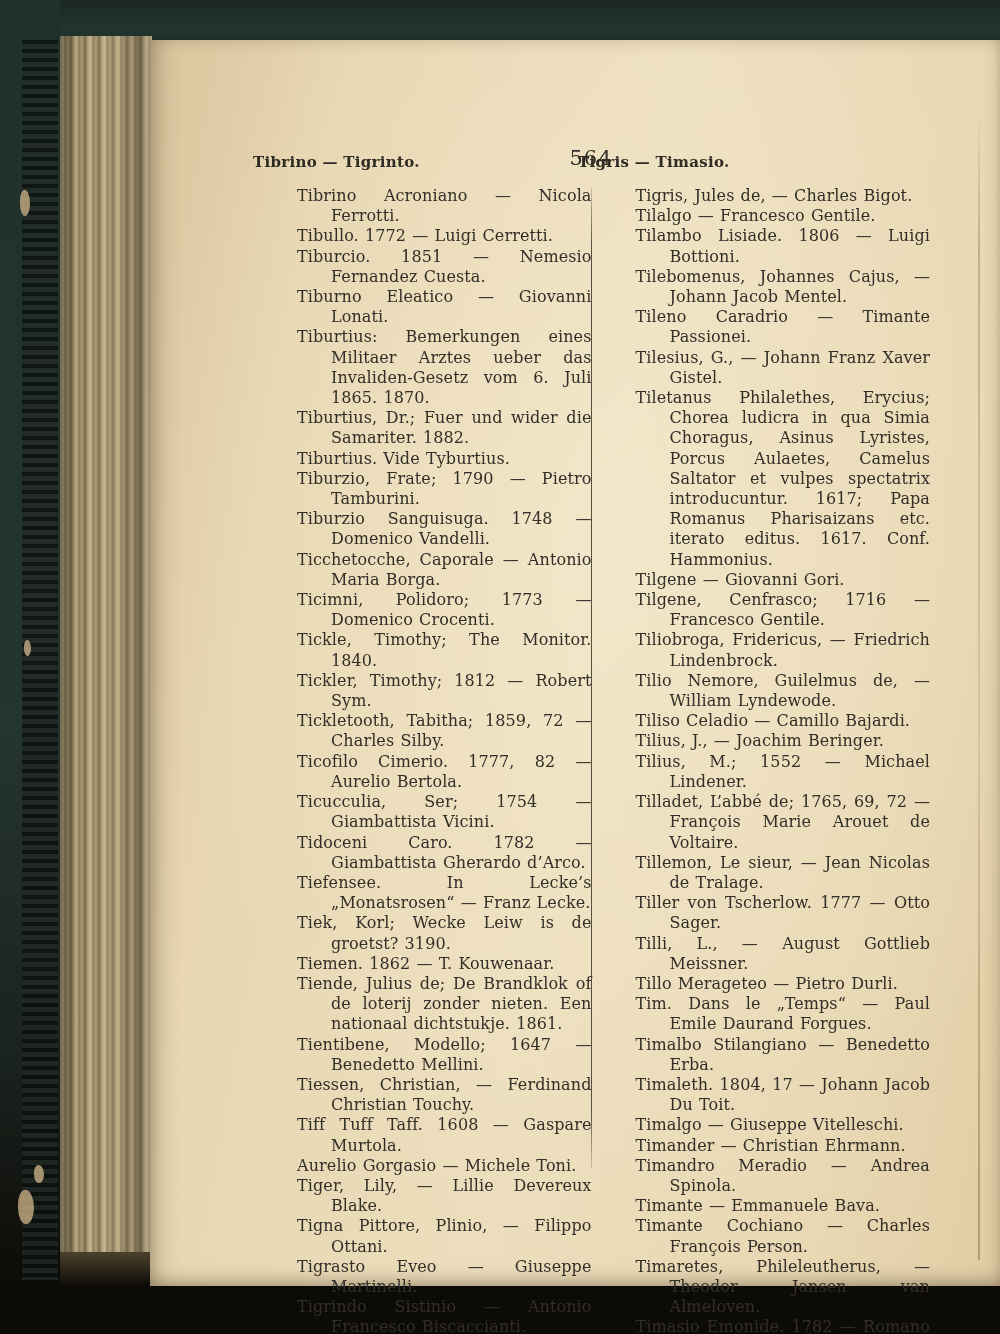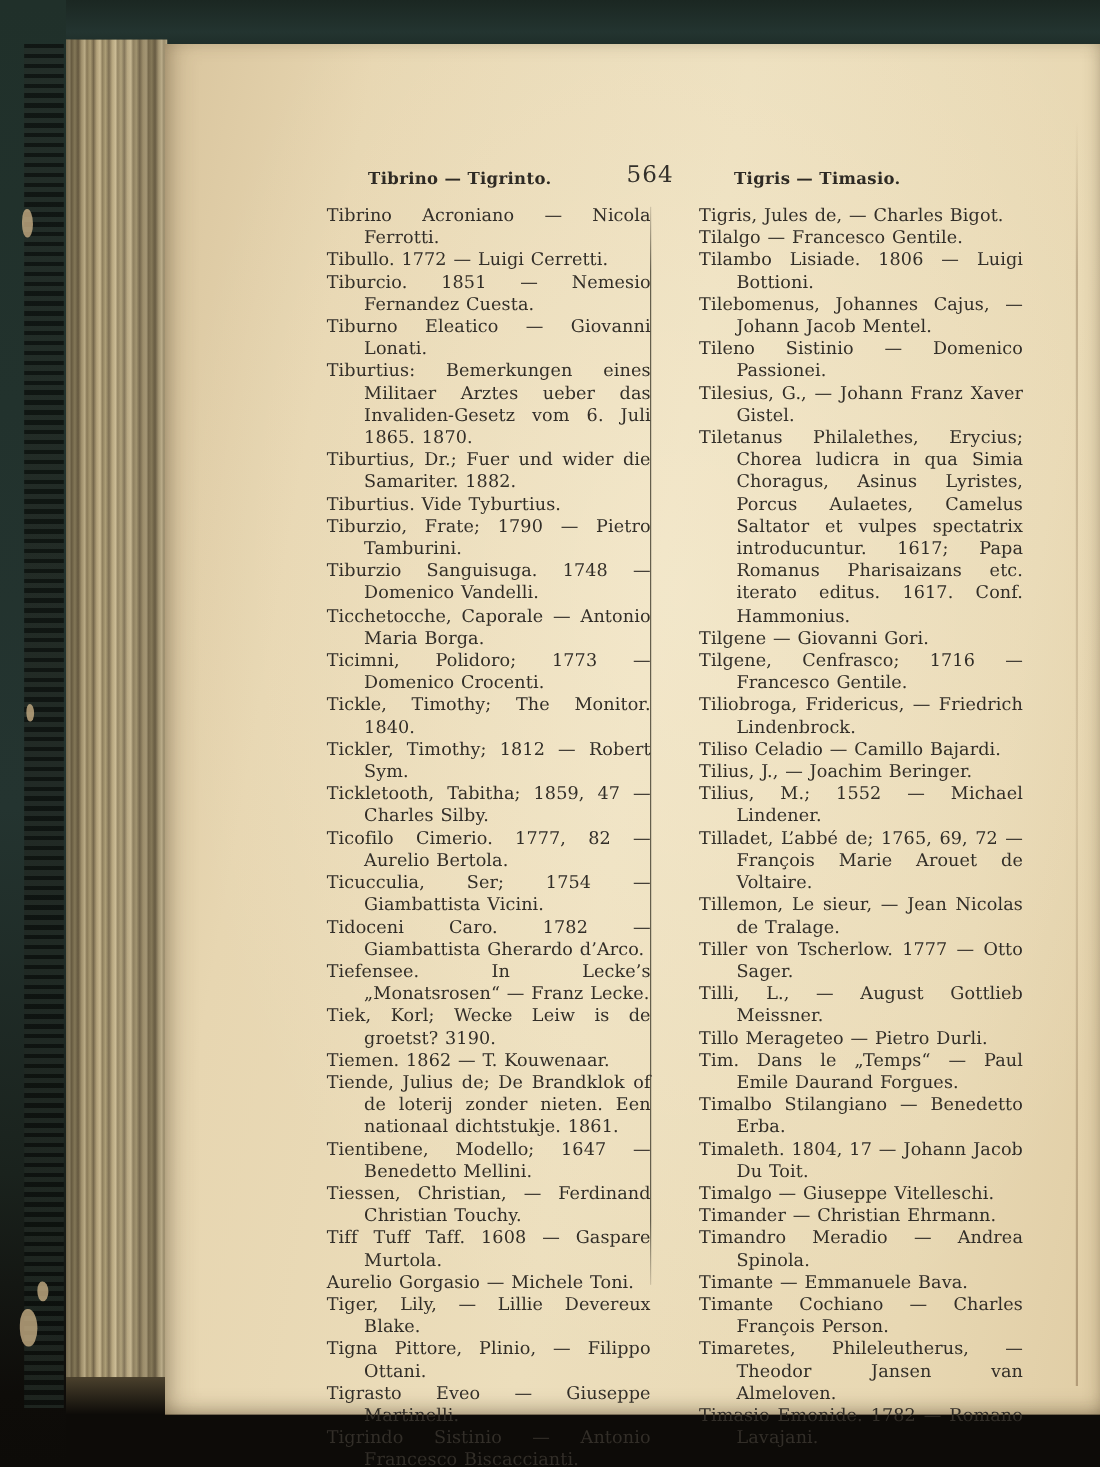--- a/index.html
+++ b/index.html
@@ -56,21 +56,21 @@
     box-shadow:inset 14px 0 26px -12px rgba(80,62,36,.45), inset -6px 0 18px -10px rgba(80,62,36,.35), inset 0 -10px 22px -12px rgba(60,45,25,.5);
   }
   .crease{
     position:absolute;right:20px;top:70px;width:2px;height:1150px;
     background:linear-gradient(180deg,rgba(122,94,62,0),rgba(122,94,62,.35) 12%,rgba(122,94,62,.15) 55%,rgba(122,94,62,.45) 95%);
   }
 
   
   .runhead{
     position:absolute;top:113px;font-weight:bold;font-size:15px;
-    color:#2e2a24;text-align:center;letter-spacing:.3px;
+    color:#2e2a24;text-align:left;letter-spacing:.3px;
   }
   .rh-left{left:103px;width:330px;}
   .rh-right{left:428px;width:330px;}
   .pagenum{
     position:absolute;top:106px;left:381px;width:120px;text-align:center;
     font-size:21px;color:#33302a;font-weight:normal;letter-spacing:1px;
   }
 
   
   .columns{
@@ -120,21 +120,21 @@
         <p class="entry">Tiburno Eleatico — Giovanni Lonati.</p>
         <p class="entry">Tiburtius: Bemerkungen eines Militaer Arztes ueber das Invaliden-Gesetz vom 6. Juli 1865. 1870.</p>
         <p class="entry">Tiburtius, Dr.; Fuer und wider die Samariter. 1882.</p>
         <p class="entry">Tiburtius. Vide Tyburtius.</p>
         <p class="entry">Tiburzio, Frate; 1790 — Pietro Tamburini.</p>
         <p class="entry">Tiburzio Sanguisuga. 1748 — Domenico Vandelli.</p>
         <p class="entry">Ticchetocche, Caporale — Antonio Maria Borga.</p>
         <p class="entry">Ticimni, Polidoro; 1773 — Domenico Crocenti.</p>
         <p class="entry">Tickle, Timothy; The Monitor. 1840.</p>
         <p class="entry">Tickler, Timothy; 1812 — Robert Sym.</p>
-        <p class="entry">Tickletooth, Tabitha; 1859, 47 — Charles Silby.</p>
+        <p class="entry">Tickletooth, Tabitha; 1859, 72 — Charles Silby.</p>
         <p class="entry">Ticofilo Cimerio. 1777, 82 — Aurelio Bertola.</p>
         <p class="entry">Ticucculia, Ser; 1754 — Giambattista Vicini.</p>
         <p class="entry">Tidoceni Caro. 1782 — Giambattista Gherardo d’Arco.</p>
         <p class="entry">Tiefensee. In Lecke’s „Monatsrosen“ — Franz Lecke.</p>
         <p class="entry">Tiek, Korl; Wecke Leiw is de groetst? 3190.</p>
         <p class="entry">Tiemen. 1862 — T. Kouwenaar.</p>
         <p class="entry">Tiende, Julius de; De Brandklok of de loterij zonder nieten. Een nationaal dichtstukje. 1861.</p>
         <p class="entry">Tientibene, Modello; 1647 — Benedetto Mellini.</p>
         <p class="entry">Tiessen, Christian, — Ferdinand Christian Touchy.</p>
         <p class="entry">Tiff Tuff Taff. 1608 — Gaspare Murtola.</p>
@@ -143,26 +143,27 @@
         <p class="entry">Tigna Pittore, Plinio, — Filippo Ottani.</p>
         <p class="entry">Tigrasto Eveo — Giuseppe Martinelli.</p>
         <p class="entry">Tigrindo Sistinio — Antonio Francesco Biscaccianti.</p>
         <p class="entry">Tigrinto Bistonio. 1761, 1878 — Giuseppe Ferrari.</p>
       </div>
       <div class="col">
         <p class="entry">Tigris, Jules de, — Charles Bigot.</p>
         <p class="entry">Tilalgo — Francesco Gentile.</p>
         <p class="entry">Tilambo Lisiade. 1806 — Luigi Bottioni.</p>
         <p class="entry">Tilebomenus, Johannes Cajus, — Johann Jacob Mentel.</p>
-        <p class="entry">Tileno Sistinio — Domenico Passionei.</p>
+        <p class="entry">Tileno Caradrio — Timante Passionei.</p>
         <p class="entry">Tilesius, G., — Johann Franz Xaver Gistel.</p>
         <p class="entry">Tiletanus Philalethes, Erycius; Chorea ludicra in qua Simia Choragus, Asinus Lyristes, Porcus Aulaetes, Camelus Saltator et vulpes spectatrix introducuntur. 1617; Papa Romanus Pharisaizans etc. iterato editus. 1617. Conf. Hammonius.</p>
         <p class="entry">Tilgene — Giovanni Gori.</p>
         <p class="entry">Tilgene, Cenfrasco; 1716 — Francesco Gentile.</p>
         <p class="entry">Tiliobroga, Fridericus, — Friedrich Lindenbrock.</p>
+        <p class="entry">Tilio Nemore, Guilelmus de, — William Lyndewode.</p>
         <p class="entry">Tiliso Celadio — Camillo Bajardi.</p>
         <p class="entry">Tilius, J., — Joachim Beringer.</p>
         <p class="entry">Tilius, M.; 1552 — Michael Lindener.</p>
         <p class="entry">Tilladet, L’abbé de; 1765, 69, 72 — François Marie Arouet de Voltaire.</p>
         <p class="entry">Tillemon, Le sieur, — Jean Nicolas de Tralage.</p>
         <p class="entry">Tiller von Tscherlow. 1777 — Otto Sager.</p>
         <p class="entry">Tilli, L., — August Gottlieb Meissner.</p>
         <p class="entry">Tillo Merageteo — Pietro Durli.</p>
         <p class="entry">Tim. Dans le „Temps“ — Paul Emile Daurand Forgues.</p>
         <p class="entry">Timalbo Stilangiano — Benedetto Erba.</p>

